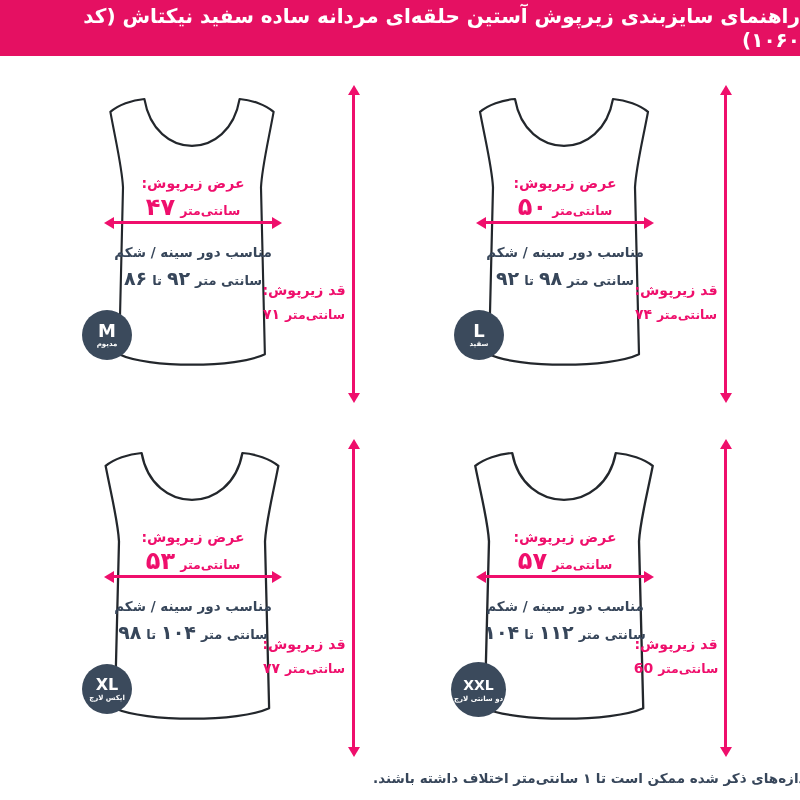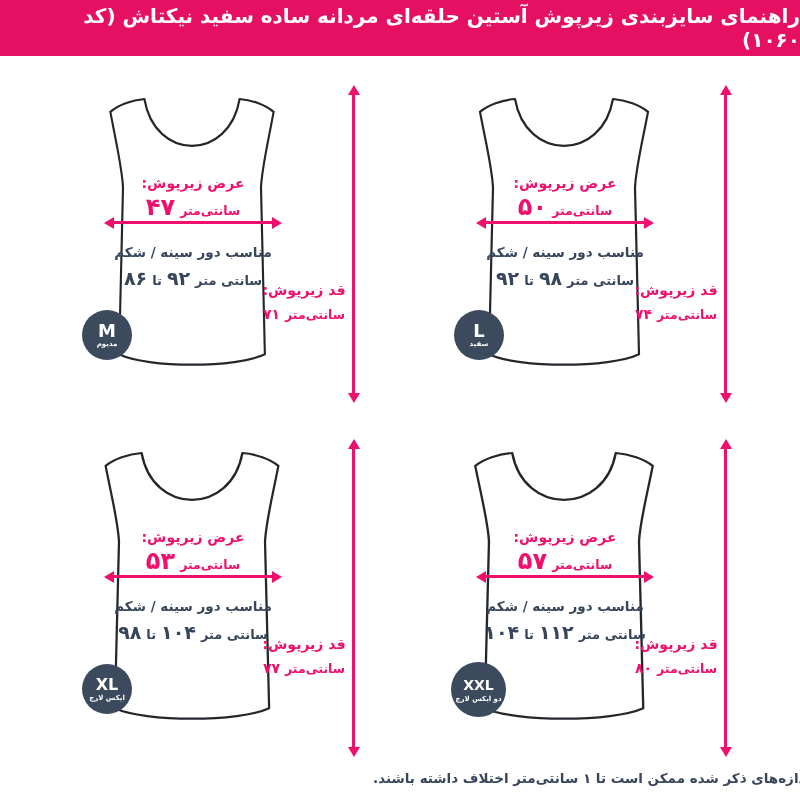--- a/index.html
+++ b/index.html
@@ -192,27 +192,27 @@
       <div class="fit-label" dir="rtl">مناسب دور سینه / شکم</div>
       <div class="chest-row">
         <span class="cnum">۱۰۴</span>
         <span class="cword">تا</span>
         <span class="cnum">۱۱۲</span>
         <span class="cunit">سانتی متر</span>
       </div>
     </div>
     <div class="badge">
       <div class="bcode">XXL</div>
-      <div class="bname" dir="rtl">دو ایکس لارج</div>
-    </div>
-    <div class="varrow"></div>
-    <div class="lblock">
-      <div class="dim-label" dir="rtl">قد زیرپوش:</div>
-      <div class="val-row">
-        <span class="num">۸۰</span>
+      <div class="bname" dir="rtl">دو سانتی لارج</div>
+    </div>
+    <div class="varrow"></div>
+    <div class="lblock">
+      <div class="dim-label" dir="rtl">قد زیرپوش:</div>
+      <div class="val-row">
+        <span class="num">60</span>
         <span class="unit">سانتی‌متر</span>
       </div>
     </div>
   </div>
 
 </div>
 
 <div class="footer" dir="rtl">اندازه‌های ذکر شده ممکن است تا ۱ سانتی‌متر اختلاف داشته باشند.</div>
 
 </body></html>

